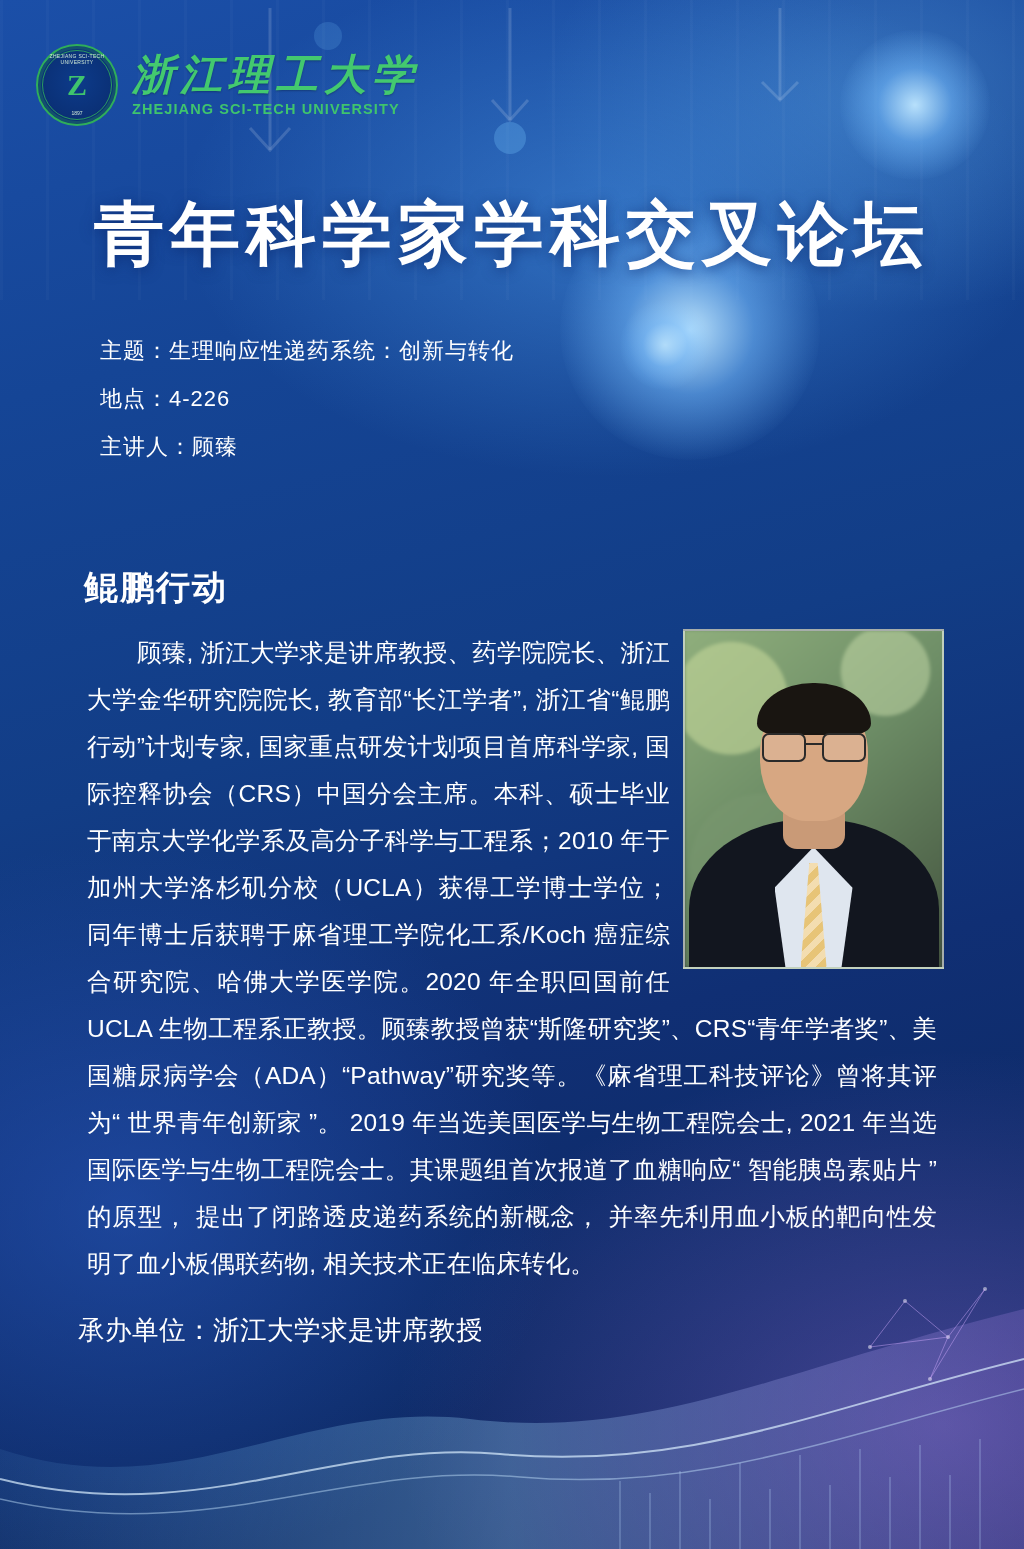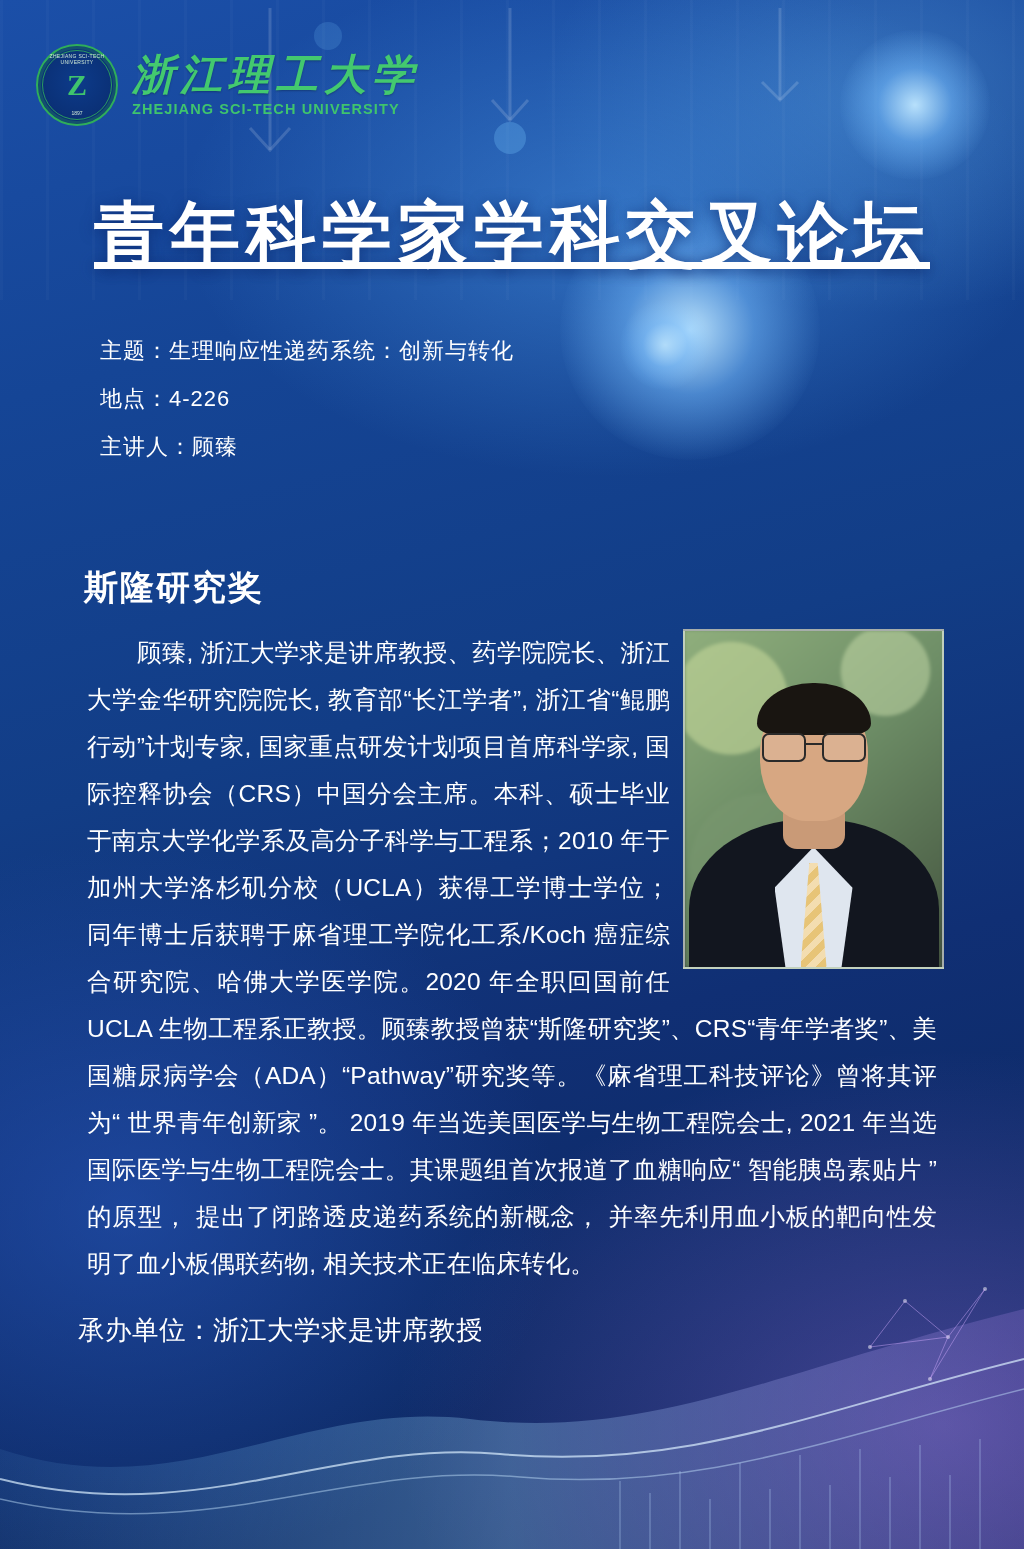--- a/index.html
+++ b/index.html
@@ -110,21 +110,20 @@
   .main-title {
     position: absolute;
     top: 188px; left: 0; right: 0;
     text-align: center;
     font-family: "Liberation Serif", serif;
     font-size: 70px;
     font-weight: bold;
     letter-spacing: 6px;
     color: #ffffff;
     text-shadow: 0 2px 14px rgba(10,40,110,0.7);
-    text-decoration: underline;
   }
   
   .info {
     position: absolute;
     top: 327px; left: 100px;
     font-size: 22px;
     line-height: 48px;
     color: #ffffff;
     letter-spacing: 1px;
   }
@@ -290,21 +289,21 @@
   </div>
 
   <div class="main-title">青年科学家学科交叉论坛</div>
 
   <div class="info">
     <div>主题：生理响应性递药系统：创新与转化</div>
     <div>地点：4-226</div>
     <div>主讲人：顾臻</div>
   </div>
 
-  <div class="bio-heading">斯隆研究奖</div>
+  <div class="bio-heading">鲲鹏行动</div>
 
   <div class="portrait">
     <div class="bg-foliage"></div>
     <div class="suit"></div>
     <div class="shirt"></div>
     <div class="tie"></div>
     <div class="neck"></div>
     <div class="head"></div>
     <div class="hair"></div>
     <div class="glasses">

